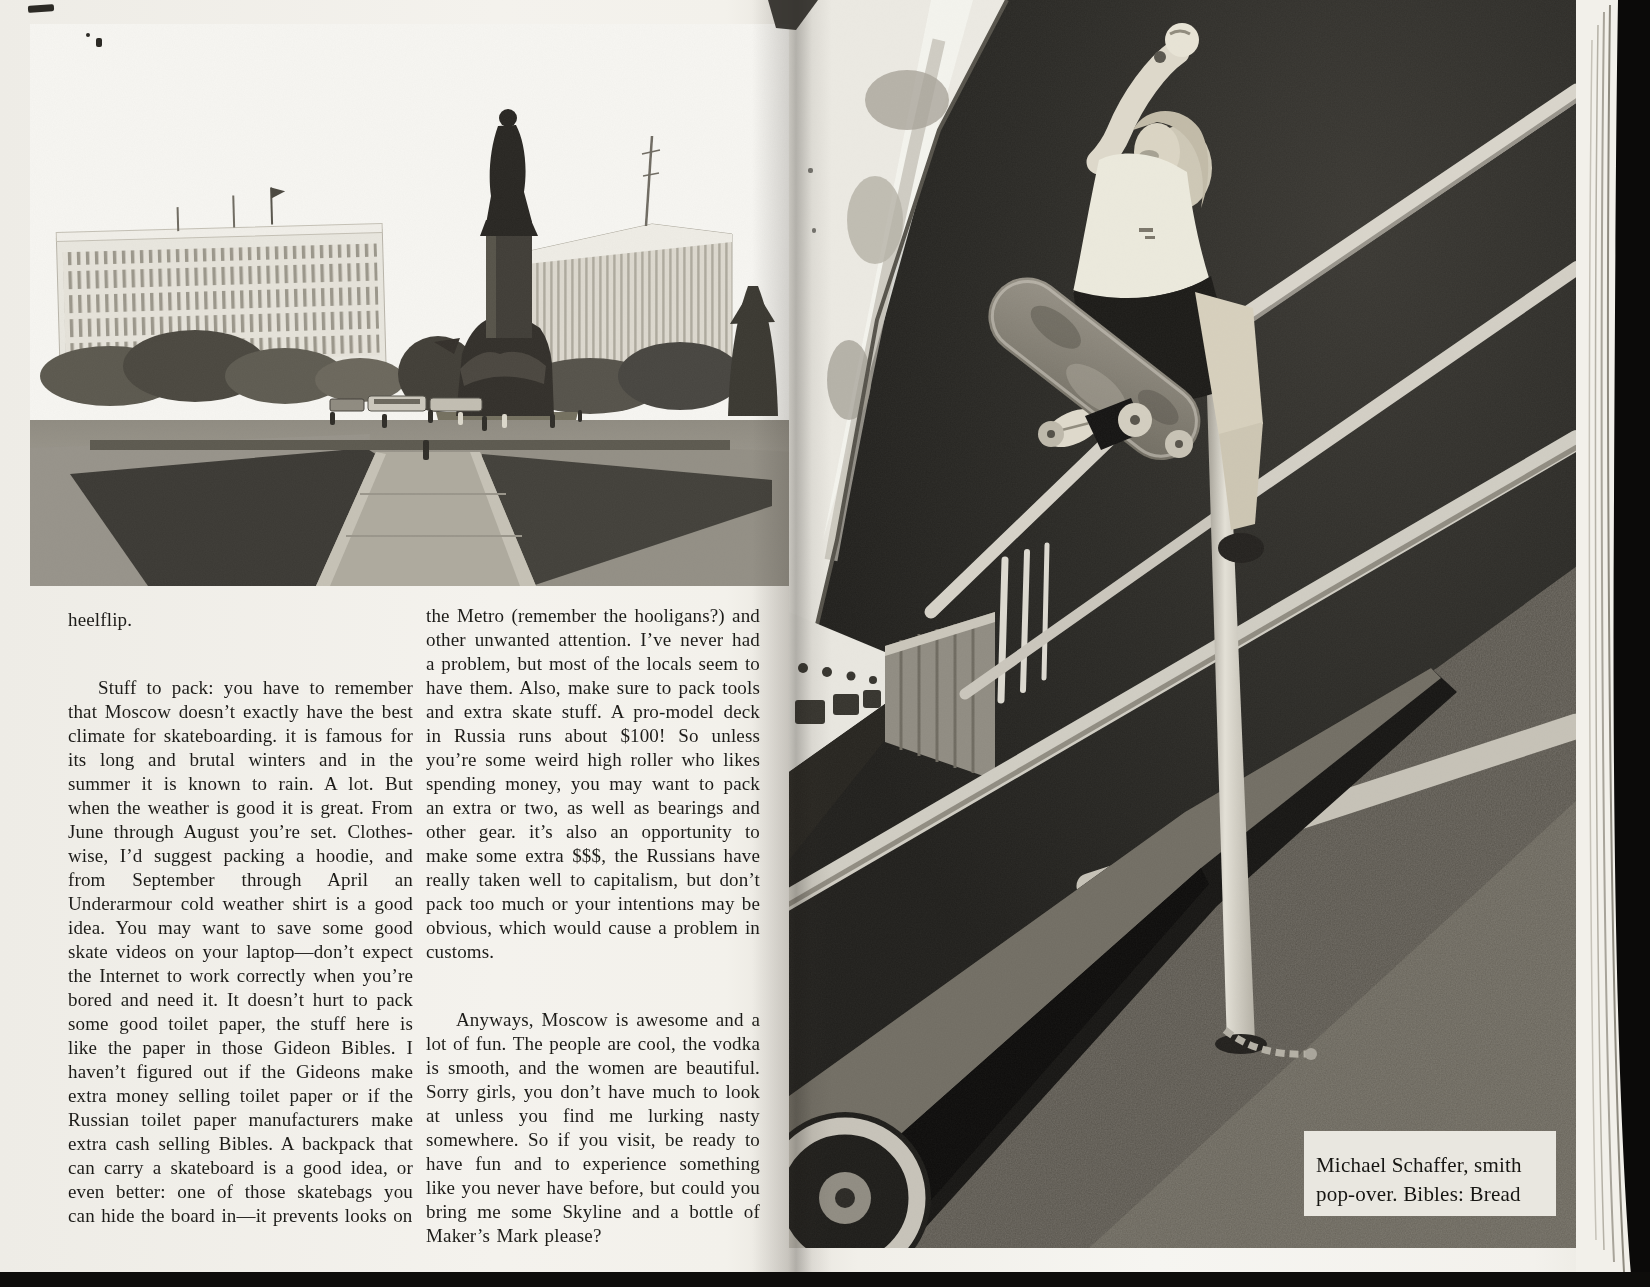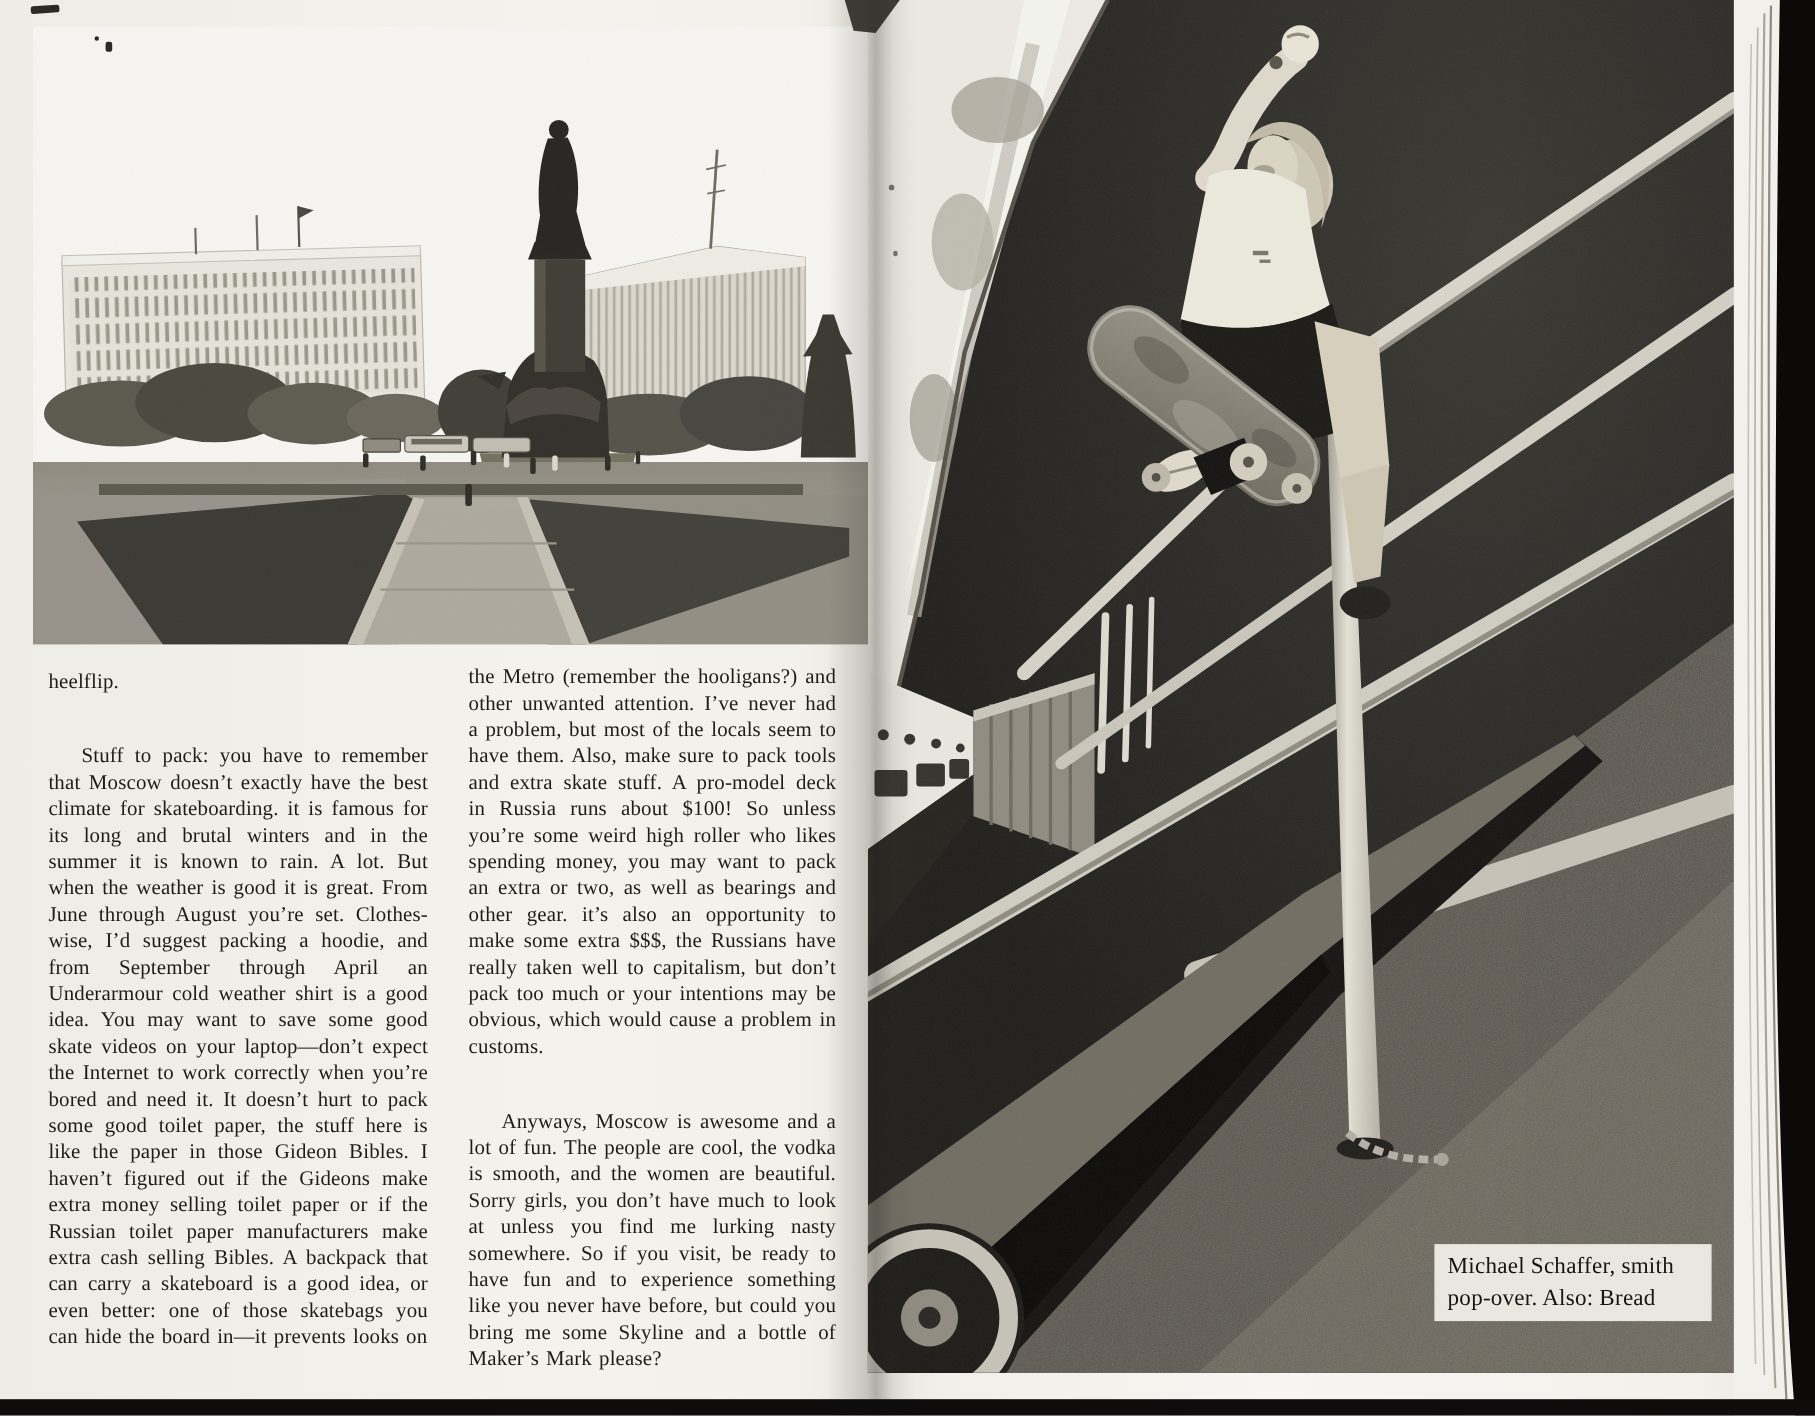--- a/index.html
+++ b/index.html
@@ -8,30 +8,30 @@
     background:linear-gradient(to right,
       #eeece6 0%, #f4f2ed 30%, #f3f1eb 44%, #e7e4dd 48%, #f1efe9 52%,
       #f6f5f1 70%, #f3f1ec 93%, #eceae3 97%, #f2f0ea 100%);
     font-family:"Liberation Serif", serif;
   }
   
   .col{position:absolute;color:#1d1c19;font-size:19px;line-height:24px;
        text-align:justify;word-spacing:1.5px;letter-spacing:.15px;}
   .col p{margin:0;}
   .col p.indent{text-indent:30px;margin-top:44px;}
-  #col-left{left:44px;top:608px;width:345px;}
+  #col-left{left:68px;top:608px;width:345px;}
   #col-right{left:426px;top:604px;width:334px;}
   
   .photoL{position:absolute;left:30px;top:24px;width:765px;height:562px;}
   .photoR{position:absolute;left:789px;top:0px;width:788px;height:1248px;}
   .photoL svg,.photoR svg{display:block;width:100%;height:100%;}
   
   .caption{
     position:absolute;left:1304px;top:1131px;width:252px;box-sizing:border-box;
-    background:#e9e7e0;color:#161512;padding:5px 10px 7px 12px;
+    background:#e9e7e0;color:#161512;padding:20px 10px 7px 12px;
     font-size:21px;line-height:29px;letter-spacing:.2px;
     box-shadow:0 0 0 1px rgba(120,115,105,.35);
   }
   .caption span{display:block;white-space:nowrap;}
   
   .gutter{position:absolute;left:752px;top:0;width:80px;height:1287px;pointer-events:none;
     background:linear-gradient(to right, rgba(55,50,44,0) 0%, rgba(55,50,44,.18) 45%,
       rgba(35,32,28,.28) 55%, rgba(55,50,44,.08) 75%, rgba(55,50,44,0) 100%);}
   .bottom-strip{position:absolute;left:0;top:1272px;width:1650px;height:15px;background:#0e0d0b;}
   .edge{position:absolute;left:1576px;top:0;width:74px;height:1287px;}
@@ -312,21 +312,21 @@
       <circle cx="56" cy="1198" r="26" fill="#8f8b81"></circle>
       <circle cx="56" cy="1198" r="10" fill="#2a2824"></circle>
     </g>
 
     <rect x="0" y="0" width="788" height="1248" filter="url(#grainR)" opacity=".10"></rect>
   </svg>
   </div>
 
   <div class="caption">
     <span>Michael Schaffer, smith</span>
-    <span>pop-over. Also: Bread</span>
+    <span>pop-over. Bibles: Bread</span>
   </div>
 
   <div class="gutter"></div>
   <svg style="position:absolute;left:740px;top:0;width:110px;height:70px">
     <polygon points="28,0 78,0 56,30 36,28" fill="#2b2925" opacity=".9"></polygon>
   </svg>
   <svg class="edge" viewBox="0 0 74 1287" preserveAspectRatio="none">
     <rect x="0" y="0" width="74" height="1287" fill="#f2f0ea"></rect>
     <path d="M16,40 C12,300 12,900 20,1240" stroke="#c6c2b8" stroke-width="1.5" fill="none"></path>
     <path d="M22,25 C18,300 18,920 28,1250" stroke="#b5b1a6" stroke-width="1.5" fill="none"></path>

